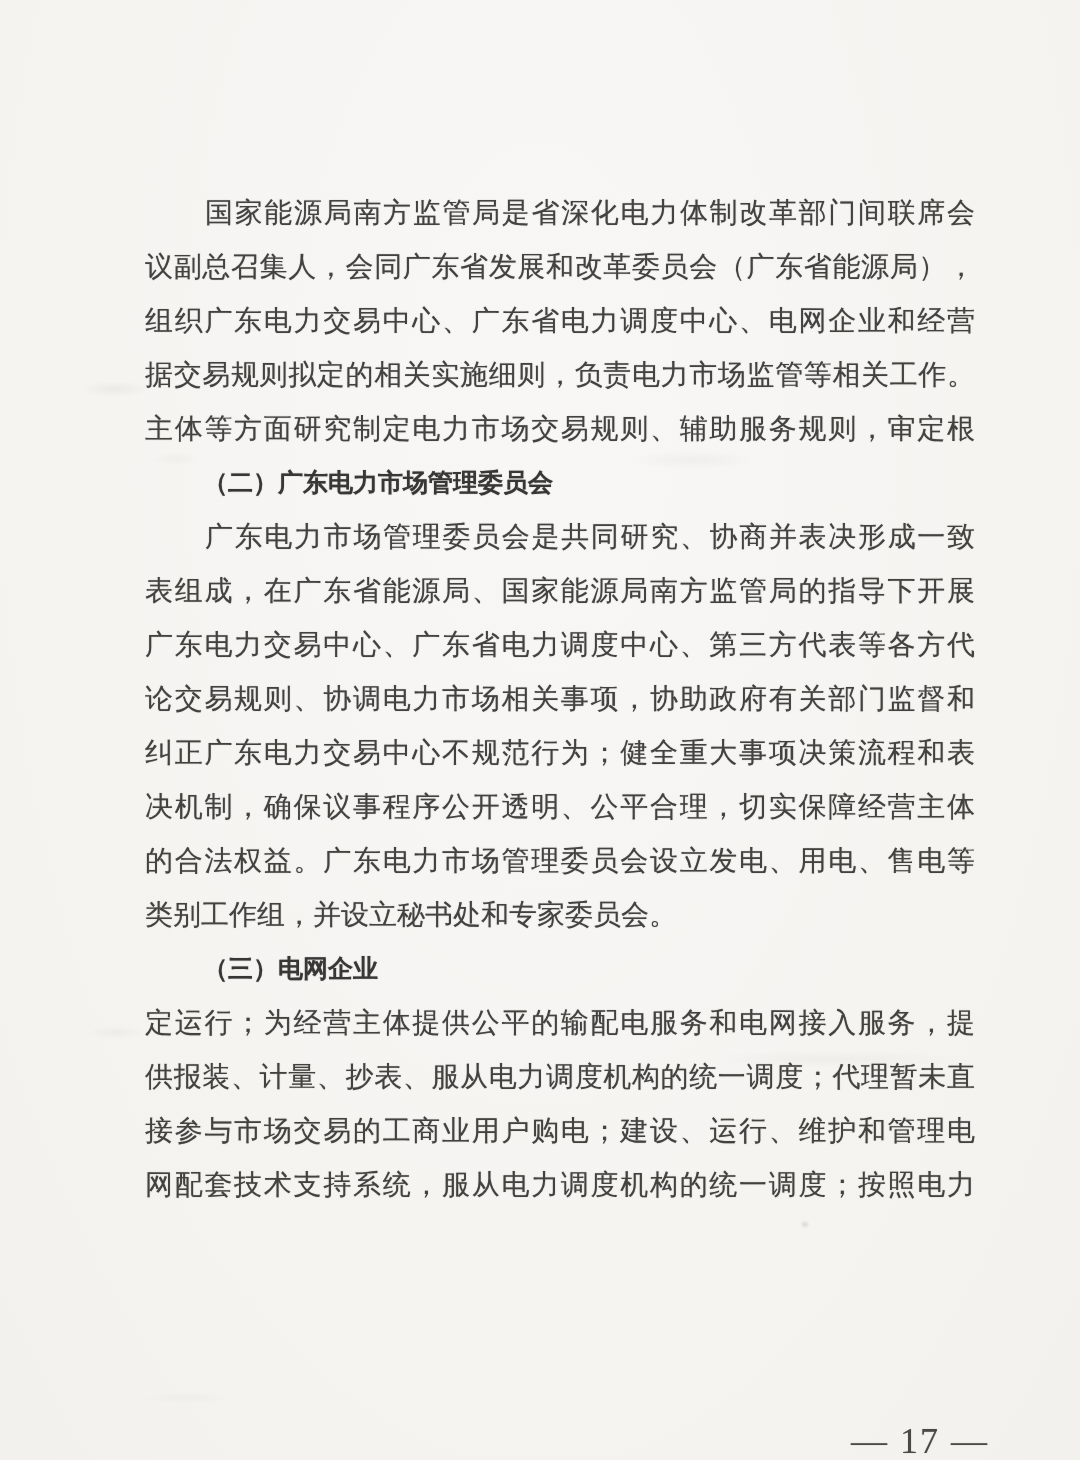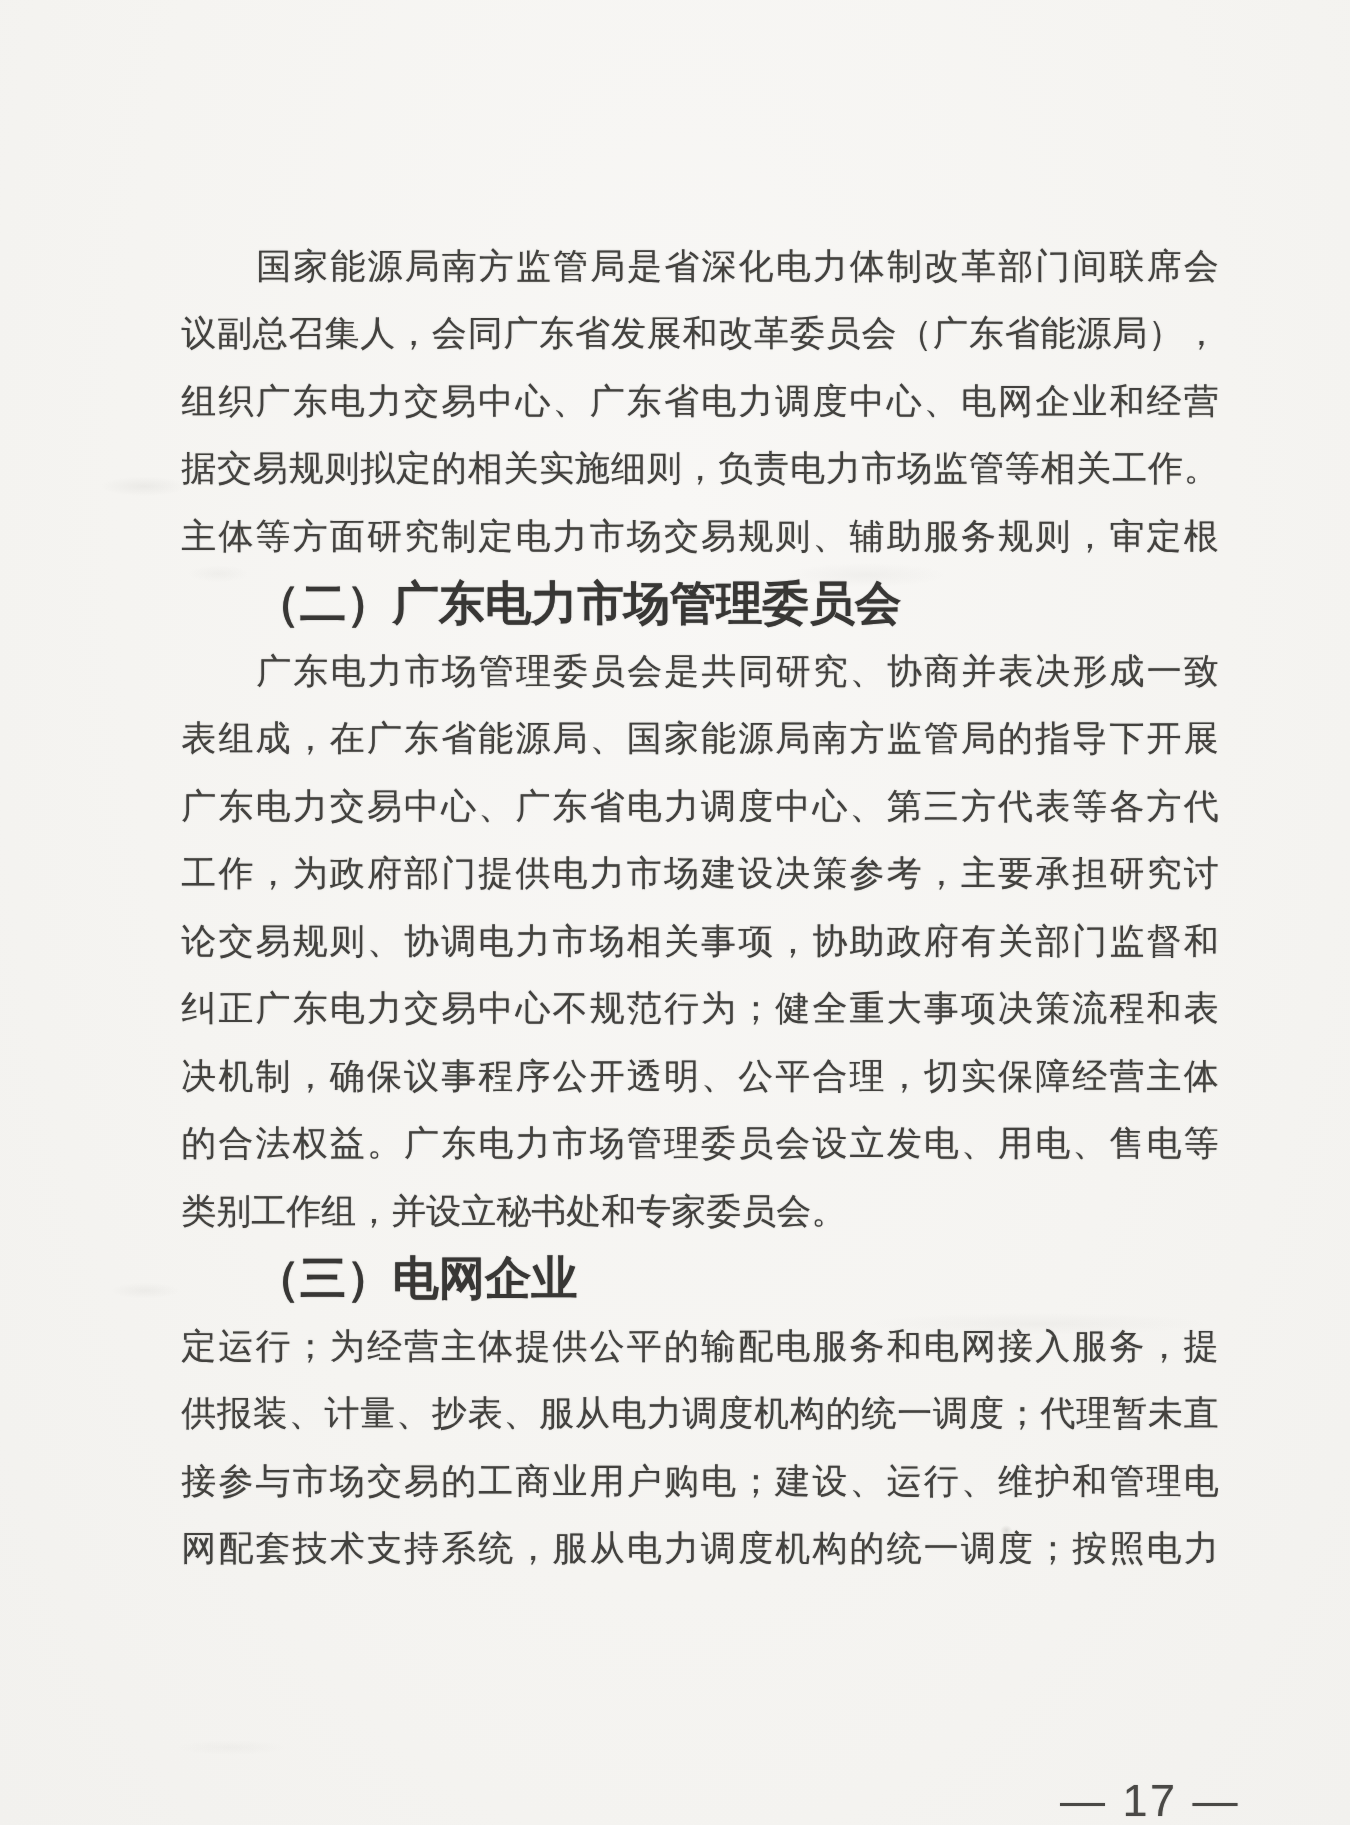--- a/index.html
+++ b/index.html
@@ -4,21 +4,21 @@
 <style>
   html, body {
     margin: 0; padding: 0;
     width: 1080px; height: 1460px;
     overflow: hidden;
   }
   .paper {
     position: relative;
     width: 1080px; height: 1460px;
     background: radial-gradient(ellipse at 50% 28%, #f8f7f5 0%, #f5f4f1 58%, #f2f1ee 100%);
-    font-family: Liberation Sans, sans-serif;
+    font-family: Liberation Serif, serif;
   }
   .content {
     position: absolute;
     left: 145px; top: 186px;
     width: 830px;
   }
   .ln {
     height: 54px;
     line-height: 54px;
     font-size: 28px;
@@ -26,21 +26,21 @@
     text-shadow: 0 0 1px rgba(67, 66, 63, 0.5);
     text-align: justify;
     text-align-last: justify;
     overflow: hidden;
     white-space: nowrap;
   }
   .ln.ind {
     text-indent: 60px;
   }
   .ln.hd {
-    font-size: 37px;
+    font-size: 25px;
     font-weight: 700;
     color: #383735;
     text-align: left;
     text-align-last: left;
     text-indent: 58px;
     text-shadow: 0 0 1px rgba(56, 55, 53, 0.6);
   }
   .ln.short {
     text-align: center;
     text-align-last: left;
@@ -85,21 +85,20 @@
   <div class="content">
     <div class="ln ind">国家能源局南方监管局是省深化电力体制改革部门间联席会</div>
     <div class="ln">议副总召集人，会同广东省发展和改革委员会（广东省能源局），</div>
     <div class="ln">组织广东电力交易中心、广东省电力调度中心、电网企业和经营</div>
     <div class="ln">据交易规则拟定的相关实施细则，负责电力市场监管等相关工作。</div>
     <div class="ln">主体等方面研究制定电力市场交易规则、辅助服务规则，审定根</div>
     <div class="ln hd">（二）广东电力市场管理委员会</div>
     <div class="ln ind">广东电力市场管理委员会是共同研究、协商并表决形成一致</div>
     <div class="ln">表组成，在广东省能源局、国家能源局南方监管局的指导下开展</div>
     <div class="ln">广东电力交易中心、广东省电力调度中心、第三方代表等各方代</div>
-    <div class="ln">工作，为政府部门提供电力市场建设决策参考，主要承担研究讨</div>
     <div class="ln">论交易规则、协调电力市场相关事项，协助政府有关部门监督和</div>
     <div class="ln">纠正广东电力交易中心不规范行为；健全重大事项决策流程和表</div>
     <div class="ln">决机制，确保议事程序公开透明、公平合理，切实保障经营主体</div>
     <div class="ln">的合法权益。广东电力市场管理委员会设立发电、用电、售电等</div>
     <div class="ln short">类别工作组，并设立秘书处和专家委员会。</div>
     <div class="ln hd">（三）电网企业</div>
     <div class="ln">定运行；为经营主体提供公平的输配电服务和电网接入服务，提</div>
     <div class="ln">供报装、计量、抄表、服从电力调度机构的统一调度；代理暂未直</div>
     <div class="ln">接参与市场交易的工商业用户购电；建设、运行、维护和管理电</div>
     <div class="ln">网配套技术支持系统，服从电力调度机构的统一调度；按照电力</div>

